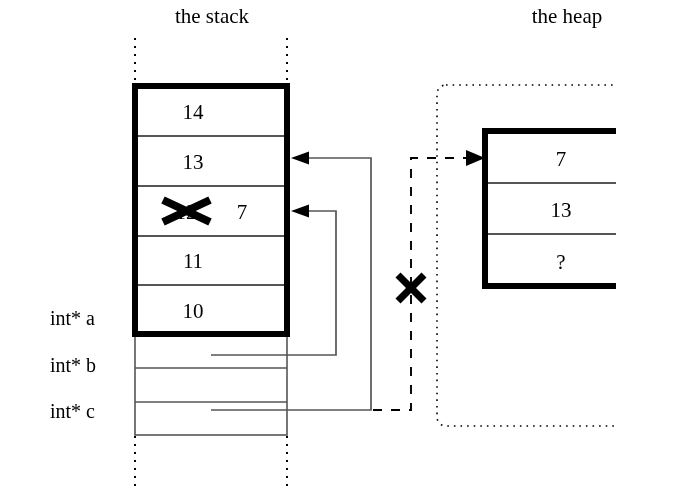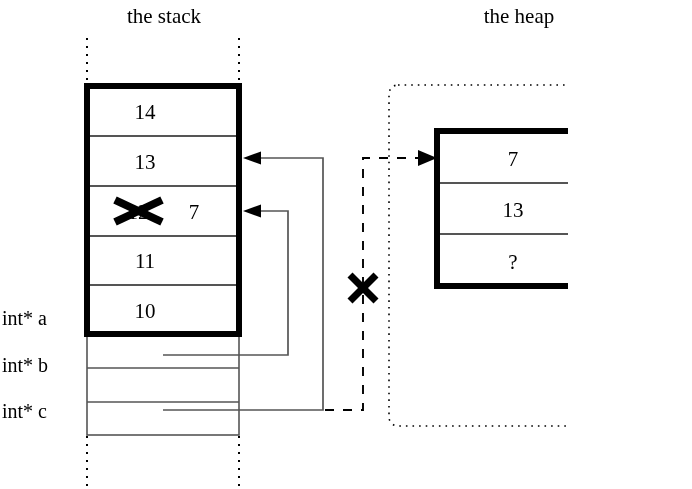--- a/index.html
+++ b/index.html
@@ -10,20 +10,21 @@
   body {
     font-family: "Liberation Serif", "DejaVu Serif", serif;
     color: #000000;
   }
   #diagram-root {
     position: relative;
     width: 568px;
     height: 489px;
     overflow: hidden;
     background: #ffffff;
+    margin-left: 48px;
   }
   #diagram-svg {
     position: absolute;
     left: 0;
     top: 0;
     width: 692px;
     height: 489px;
   }
   .ttl {
     font-size: 21px;

